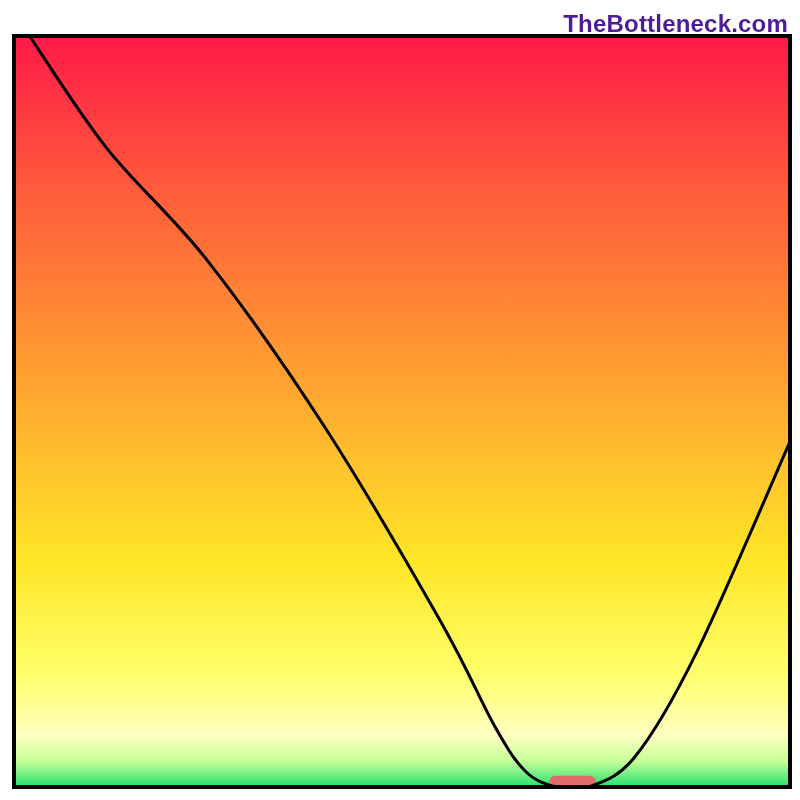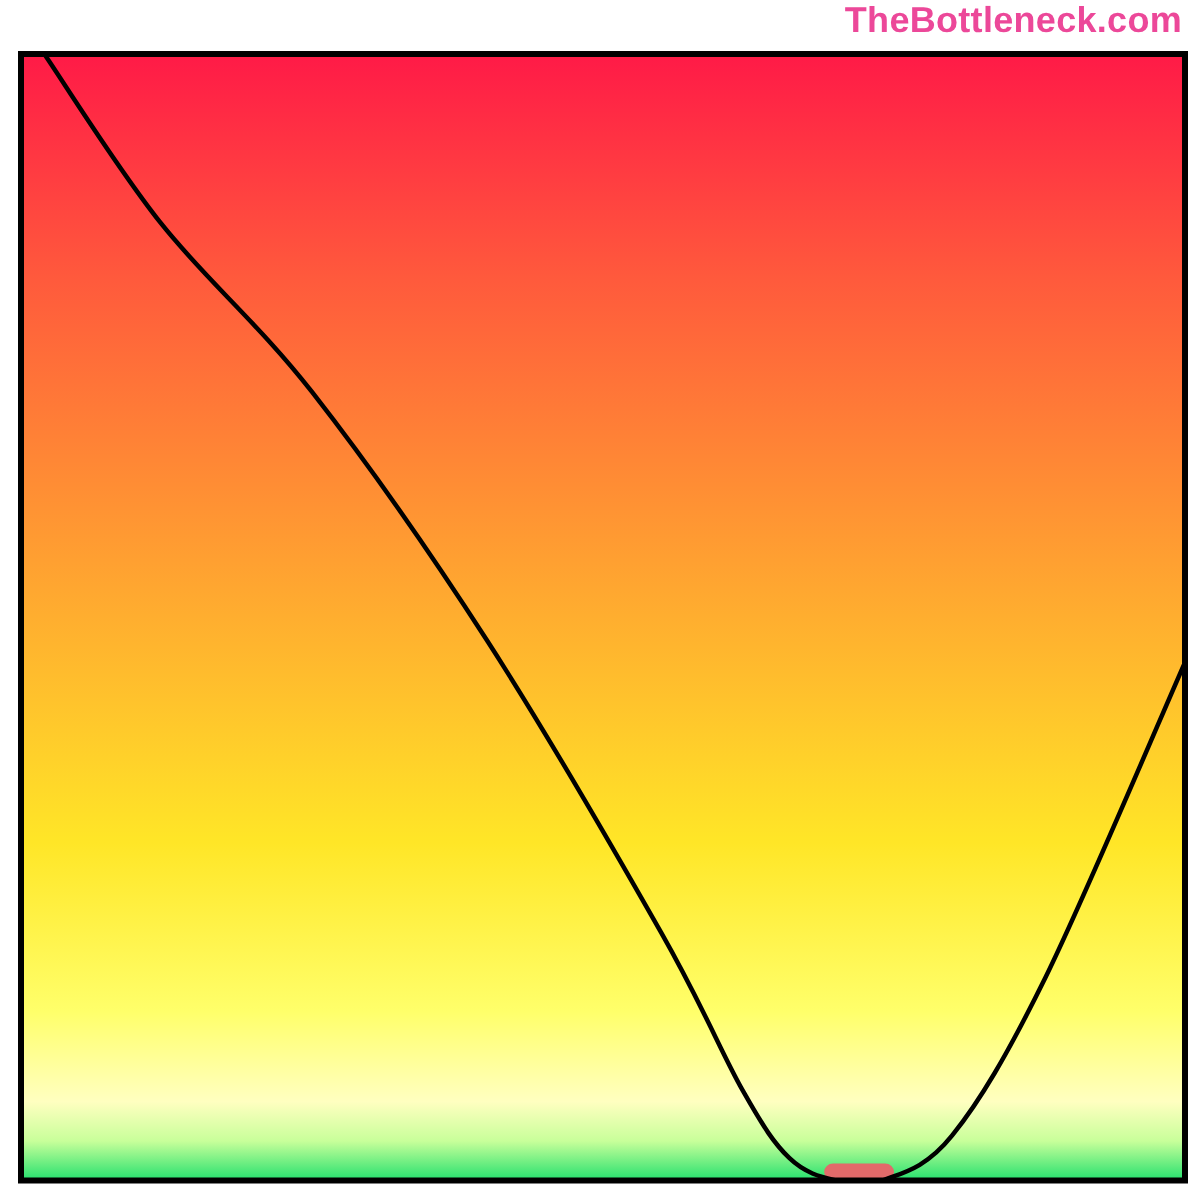--- a/index.html
+++ b/index.html
@@ -1,25 +1,25 @@
 <!DOCTYPE html>
 <html><head>
 <meta charset="utf-8">
 <style>
   * { margin: 0; padding: 0; box-sizing: border-box; }
   html, body { width: 800px; height: 800px; overflow: hidden; background: #fff; }
   .frame { position: relative; width: 800px; height: 800px; }
   .watermark {
     position: absolute;
-    top: 0;
+    top: 10px;
     right: 12px;
     font-family: Arial, Helvetica, sans-serif;
     font-size: 24px;
     font-weight: bold;
-    color: #ec4899;
+    color: #4c1d95;
     letter-spacing: 0.2px;
     user-select: none;
   }
   svg.plot { position: absolute; left: 0; top: 0; width: 800px; height: 800px; display: block; }
 </style>
 </head>
 <body>
 
 <div class="frame">
   <div class="watermark">TheBottleneck.com</div>

